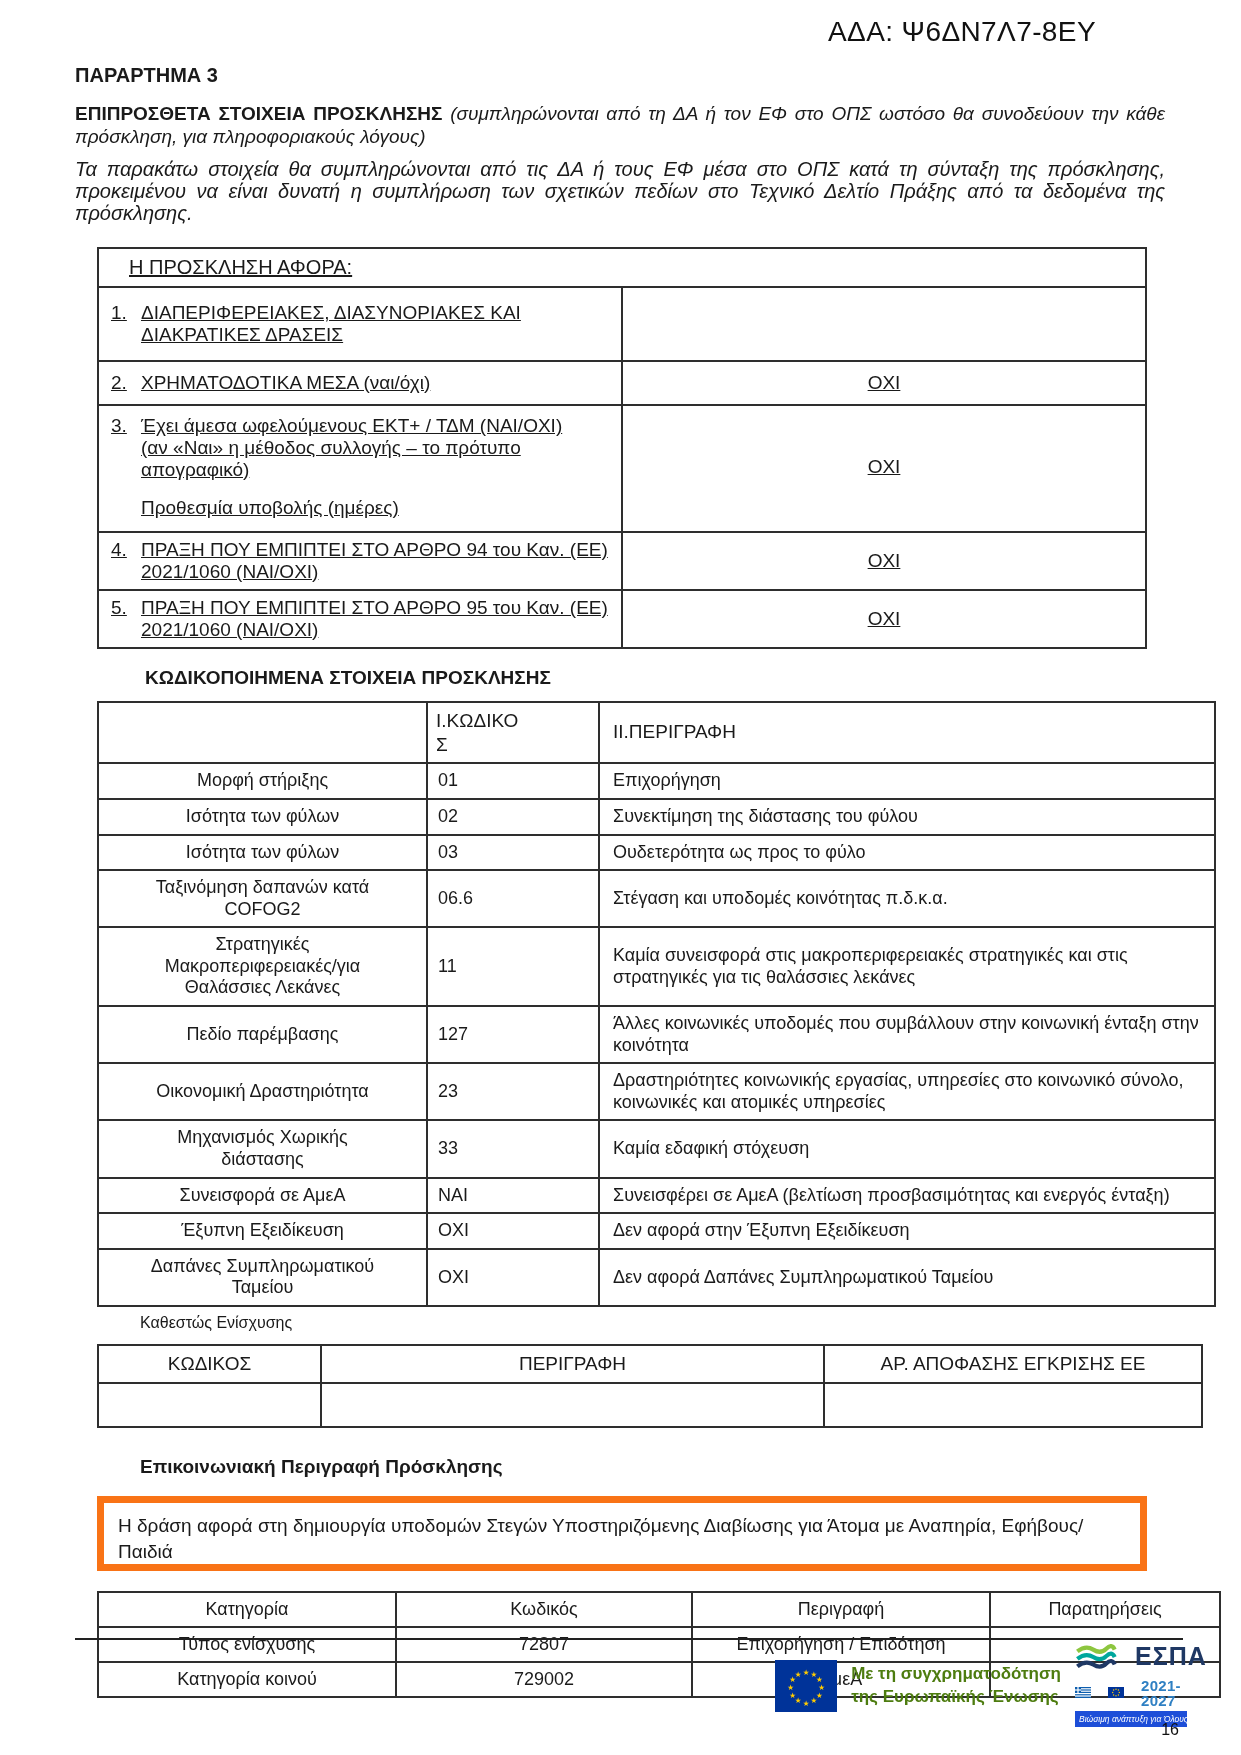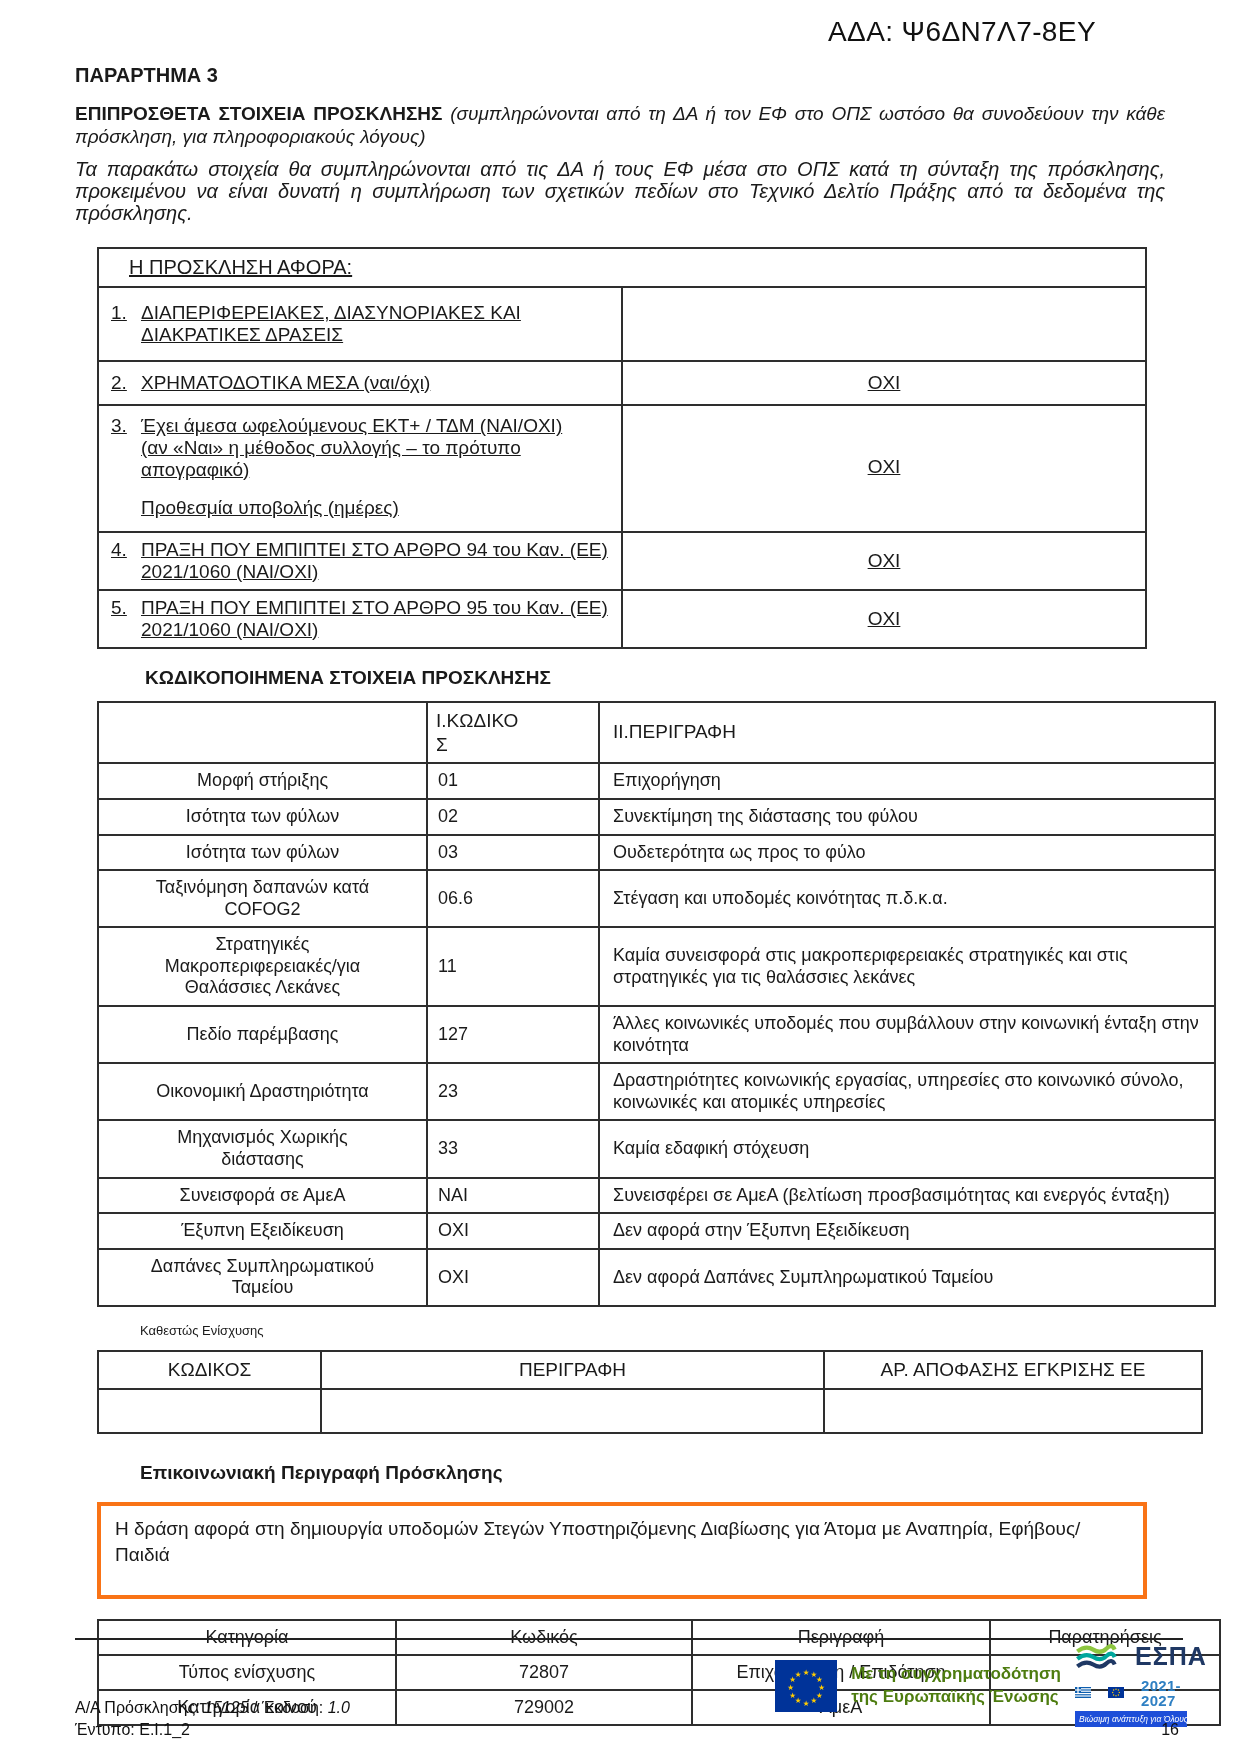--- a/index.html
+++ b/index.html
@@ -40,31 +40,31 @@
   .t2 { margin-top:12px; }
   .t2 td { font-size:18px; line-height:1.2; padding:6px 10px; }
   .t2 .c1 { width:307px; text-align:center; }
   .t2 .c1 .inner { max-width:238px; margin:0 auto; }
   .t2 .c2 { width:152px; }
   .t2 .c3 { width:591px; text-align:left; padding-left:13px; }
   .t2 .hrow td { font-size:19px; }
   .t2 .code-head { display:inline-block; width:88px; word-break:break-all; text-align:left; line-height:1.25; }
   .t2 .hrow .c2 { text-align:left; padding-left:8px; }
 
-  .aid-label { margin:16px 0 0 65px; font-size:13px; }
+  .aid-label { margin:7px 0 0 65px; font-size:16px; }
 
   
   .t3 { margin-top:12px; }
   .t3 td { text-align:center; font-size:19px; padding:7px 8px; }
   .t3 .a1 { width:205px; } .t3 .a2 { width:485px; } .t3 .a3 { width:360px; }
   .t3 .empty td { height:28px; }
 
   .comm-title { margin:28px 0 0 65px; font-size:19px; font-weight:bold; }
   .comm-box { margin:18px 0 0 22px; width:1050px; box-sizing:border-box;
-    border:4px solid #f97316; padding:10px 14px 28px 14px; font-size:19px; line-height:1.35; }
+    border:7px solid #f97316; padding:10px 14px 0 14px; font-size:19px; line-height:1.35; }
 
   
   .t4 { margin-top:20px; }
   .t4 td { text-align:center; font-size:18px; padding:6px 8px; }
   .t4 .b1 { width:280px; } .t4 .b2 { width:278px; } .t4 .b3 { width:280px; } .t4 .b4 { width:212px; }
 
   
   .footer-rule { position:absolute; left:75px; right:58px; top:1638px; height:2px; background:#222; }
   .footer-logos { position:absolute; top:1644px; right:54px; display:flex; align-items:center; gap:14px; }
   .eu-flag svg { display:block; }
@@ -346,20 +346,16 @@
                 <circle cx="5.6" cy="3" r="0.7"></circle>
             </g>
           </svg>
         </span>
         <span class="espa-years">2021-2027</span>
       </div>
       <div class="espa-banner">Βιώσιμη ανάπτυξη για Όλους</div>
     </div>
   </div>
 
-  <div class="footer-meta">
-    <div><span>Α/Α Πρόσκλησης: </span><i>15125</i><span> / Έκδοση: </span><i>1.0</i></div>
-    <div>Έντυπο: Ε.Ι.1_2</div>
-  </div>
 
   <div class="page-num">16</div>
 
 </div>
 
 </body></html>

